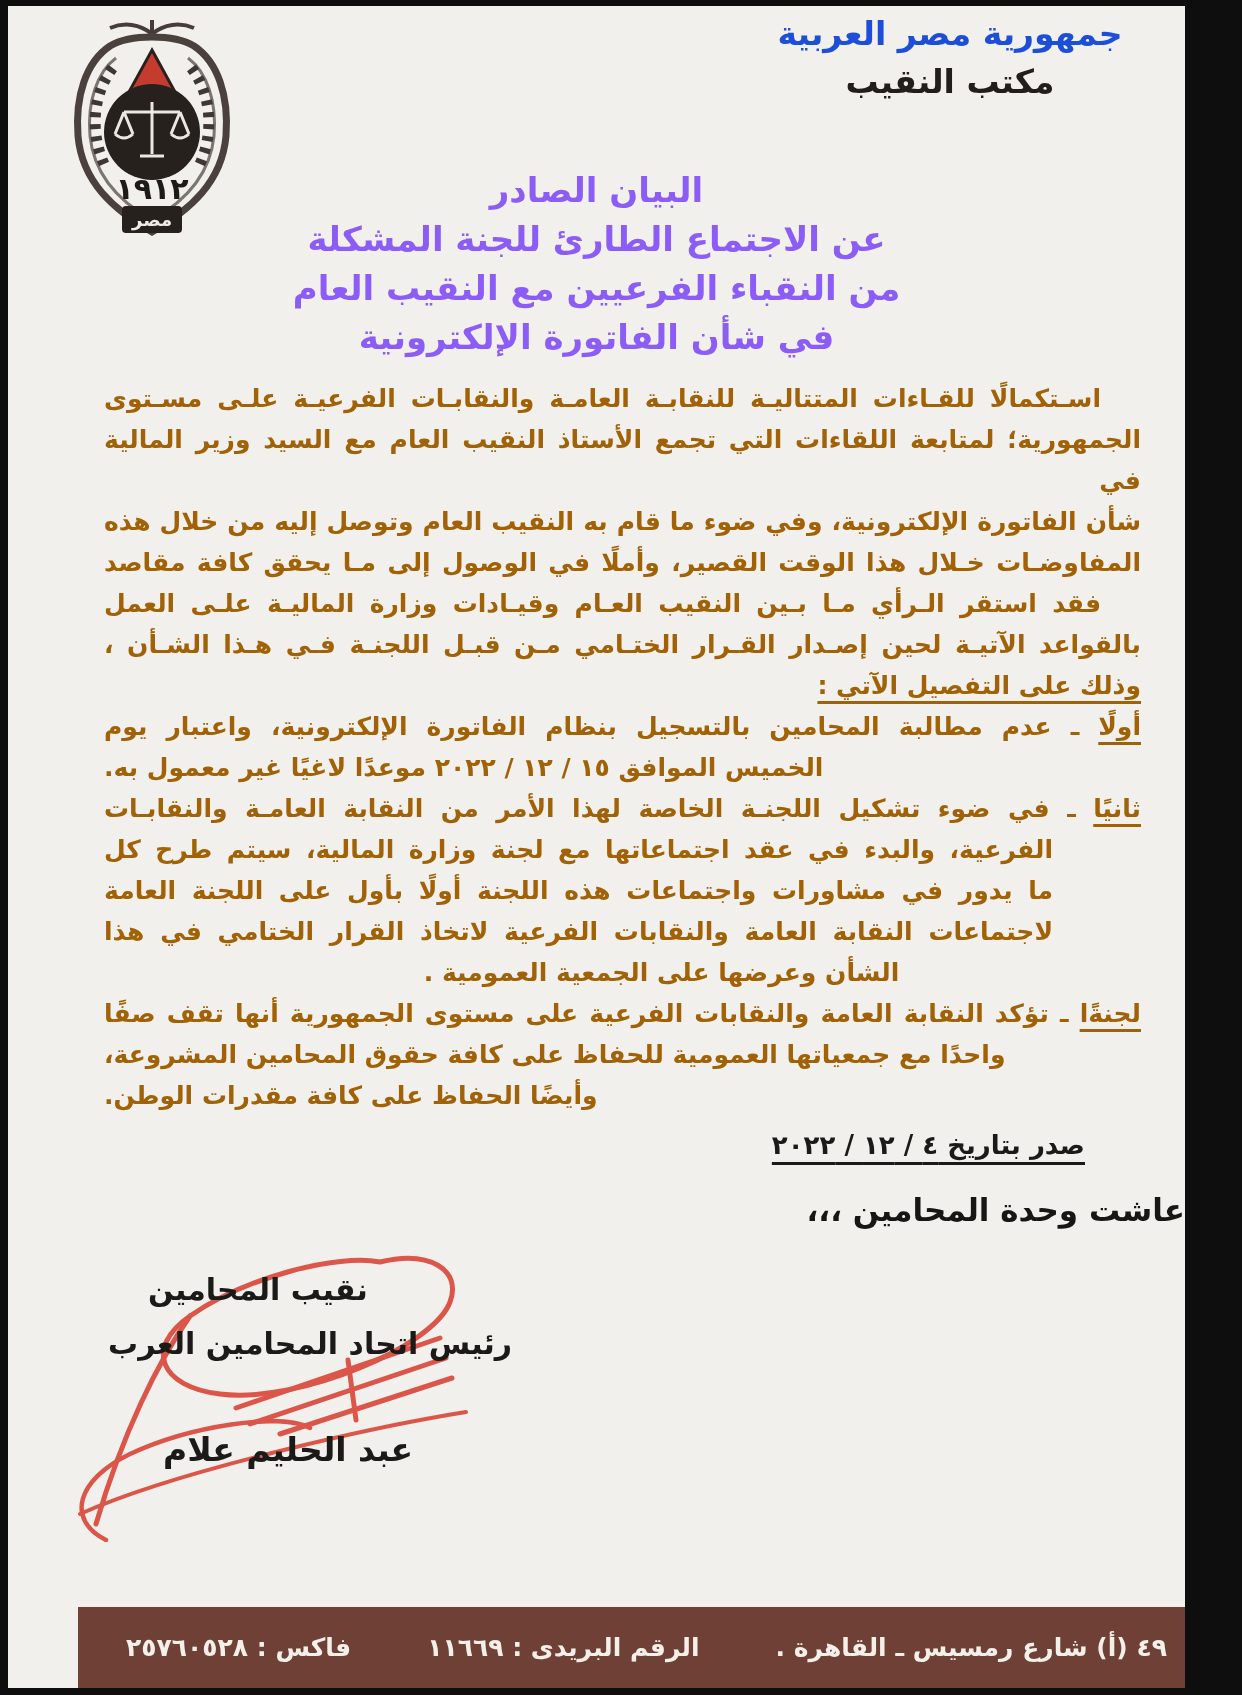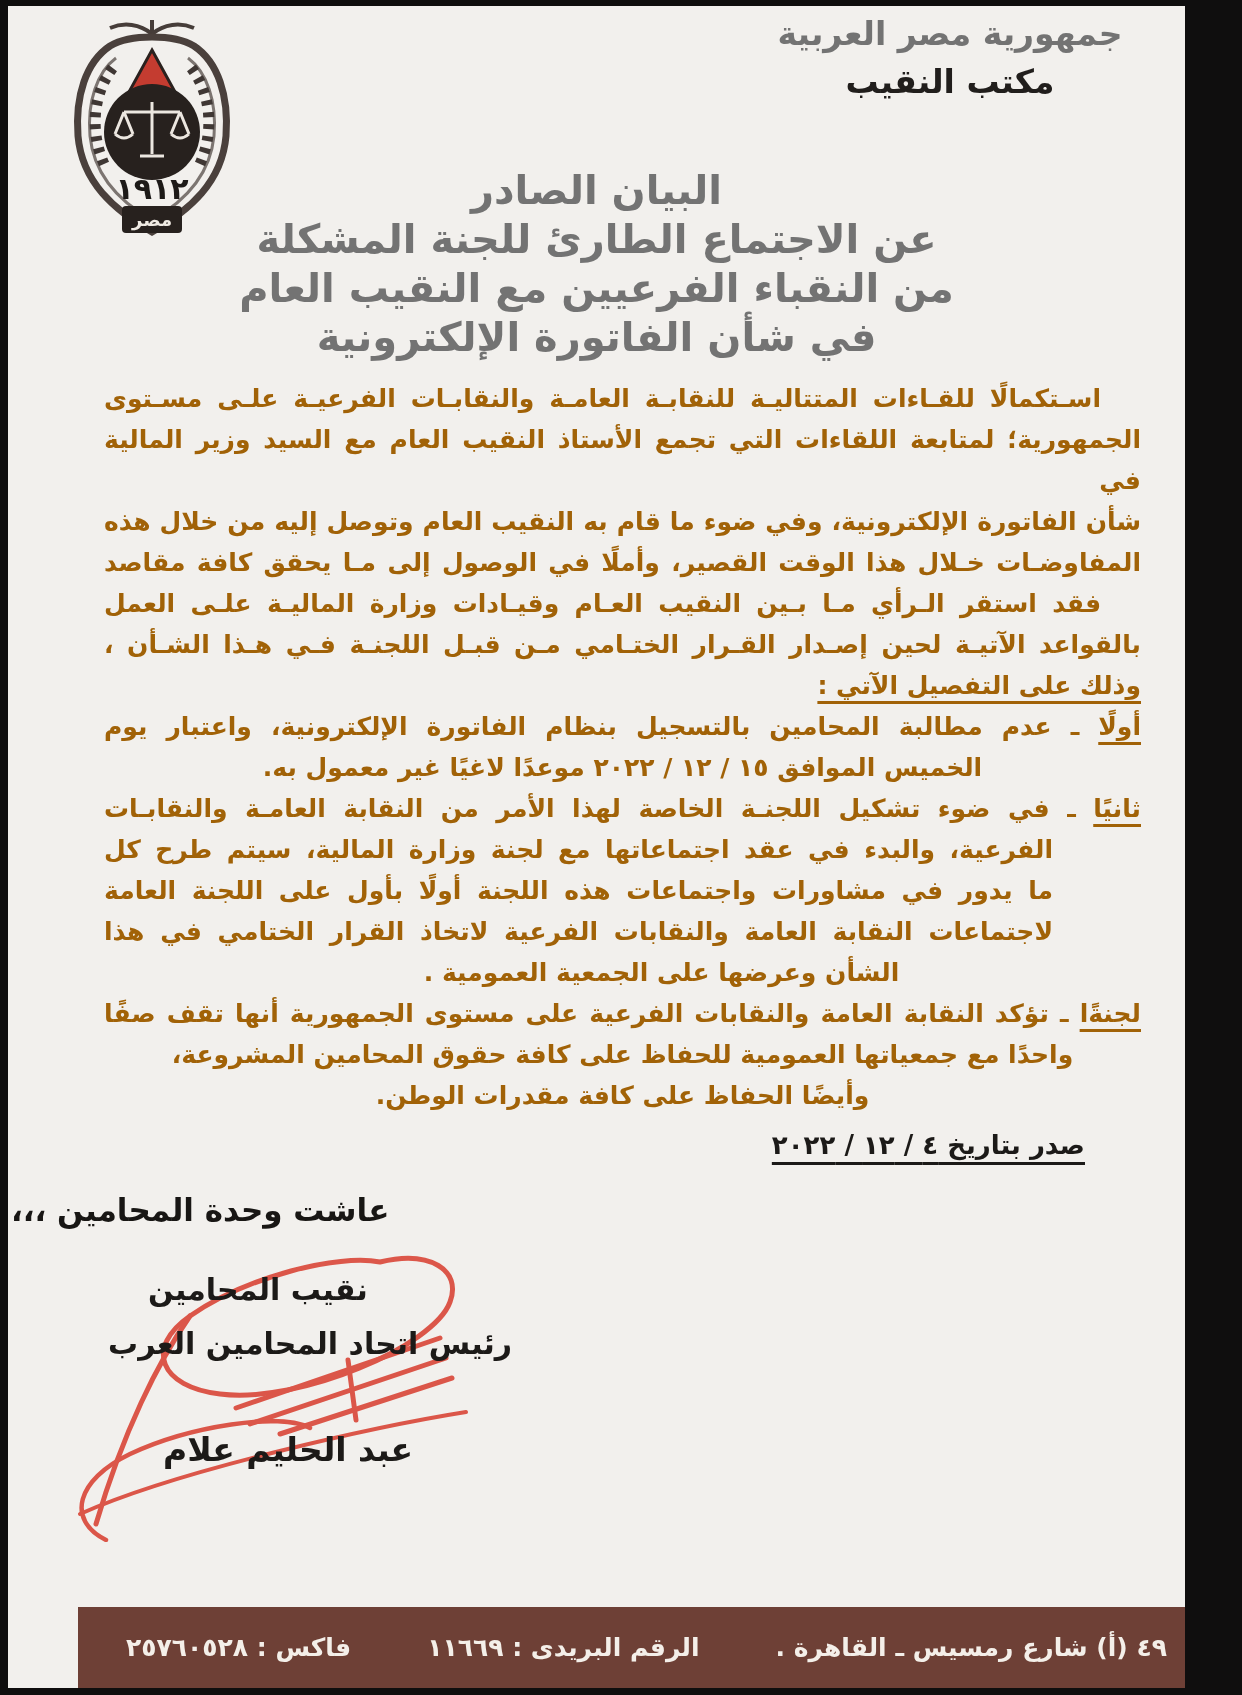--- a/index.html
+++ b/index.html
@@ -20,58 +20,58 @@
   .paper{
     position:absolute;left:8px;top:6px;width:1177px;height:1682px;
     background:var(--paper);
     color:var(--ink);
   }
   
   .hdr{
     position:absolute;top:4px;right:10px;width:450px;
     text-align:center;direction:rtl;font-weight:bold;
   }
-  .hdr .h1{font-size:33px;line-height:48px;color:#737373;}
+  .hdr .h1{font-size:33px;line-height:48px;color:#1d4ed8;}
   .hdr .h2{font-size:36px;line-height:52px;color:var(--maroon);}
   .hdr .h3{font-size:33px;line-height:48px;color:#211e1c;}
   
   .emblem{position:absolute;left:44px;top:8px;width:200px;height:225px;}
   
   .title{
     position:absolute;top:160px;left:0;right:0;
     text-align:center;direction:rtl;font-weight:bold;
-    font-size:40px;line-height:49px;color:#737373;
+    font-size:34px;line-height:49px;color:#8b5cf6;
   }
   
   .bodytext{
     position:absolute;top:372px;left:96px;right:44px;
     direction:rtl;color:#a16207;
   }
   .bl{
     font-size:25px;font-weight:bold;line-height:41px;
     white-space:normal;
   }
   .bl.justify{text-align:justify;text-align-last:justify;}
   .bl.right{text-align:right;}
-  .bl.center{text-align:center;}
+  .bl.center{text-align:left;}
   .bl.jind{text-align:justify;text-align-last:justify;padding-right:88px;}
   .bl.leftish{text-align:center;padding-left:78px;}
   .bl.ind{text-indent:40px;}
   .lbl{text-decoration:underline;text-decoration-thickness:2.5px;text-underline-offset:7px;}
   .u{text-decoration:underline;text-decoration-thickness:2.5px;text-underline-offset:7px;}
   
   .dateline{
     position:absolute;top:1124px;right:100px;direction:rtl;
     font-size:26px;font-weight:bold;
     text-decoration:underline;text-decoration-thickness:2.5px;text-underline-offset:8px;
   }
   
   .slogan{
-    position:absolute;top:1186px;left:3px;right:0;
-    text-align:left;direction:rtl;
+    position:absolute;top:1186px;left:16px;right:0;
+    text-align:right;direction:rtl;
     font-size:31px;font-weight:bold;color:#181614;
   }
   
   .sig-t1{position:absolute;left:140px;top:1266px;direction:rtl;font-size:30px;font-weight:bold;white-space:nowrap;}
   .sig-t2{position:absolute;left:100px;top:1320px;direction:rtl;font-size:30px;font-weight:bold;white-space:nowrap;}
   .sig-name{position:absolute;left:155px;top:1424px;direction:rtl;font-size:33px;font-weight:bold;white-space:nowrap;}
   .sig-svg{position:absolute;left:40px;top:1236px;width:450px;height:300px;}
   
   .footer{
     position:absolute;left:70px;right:0;top:1601px;bottom:0;

